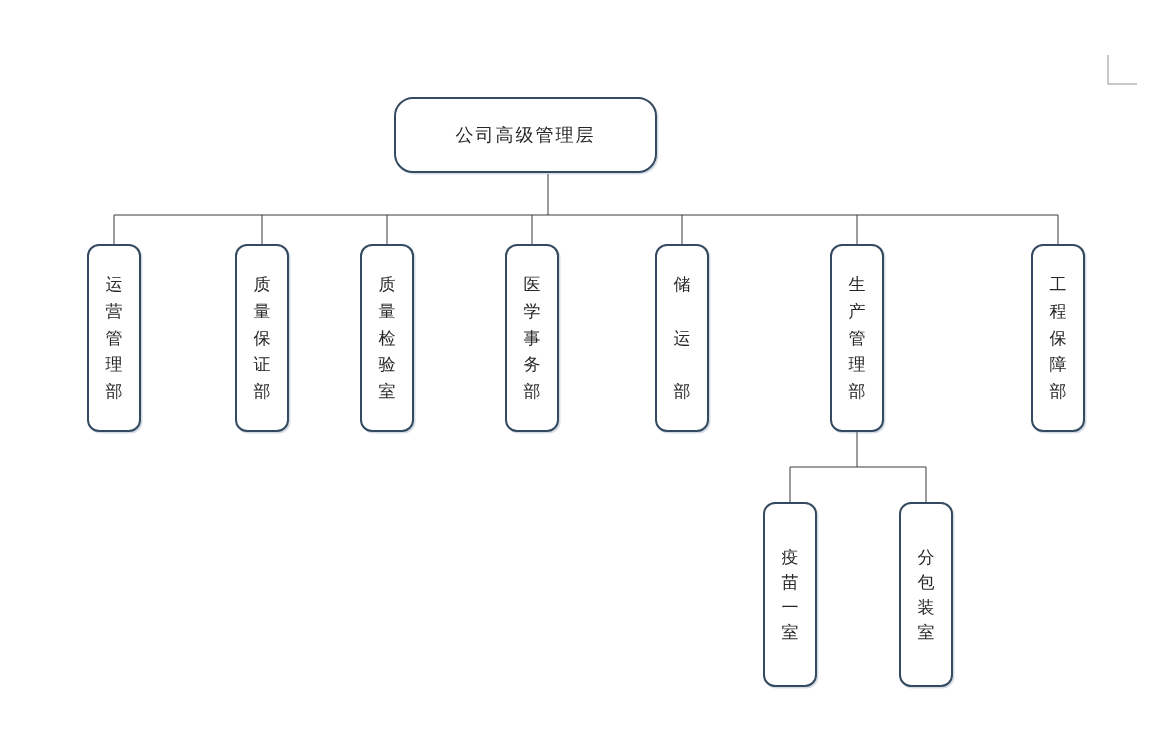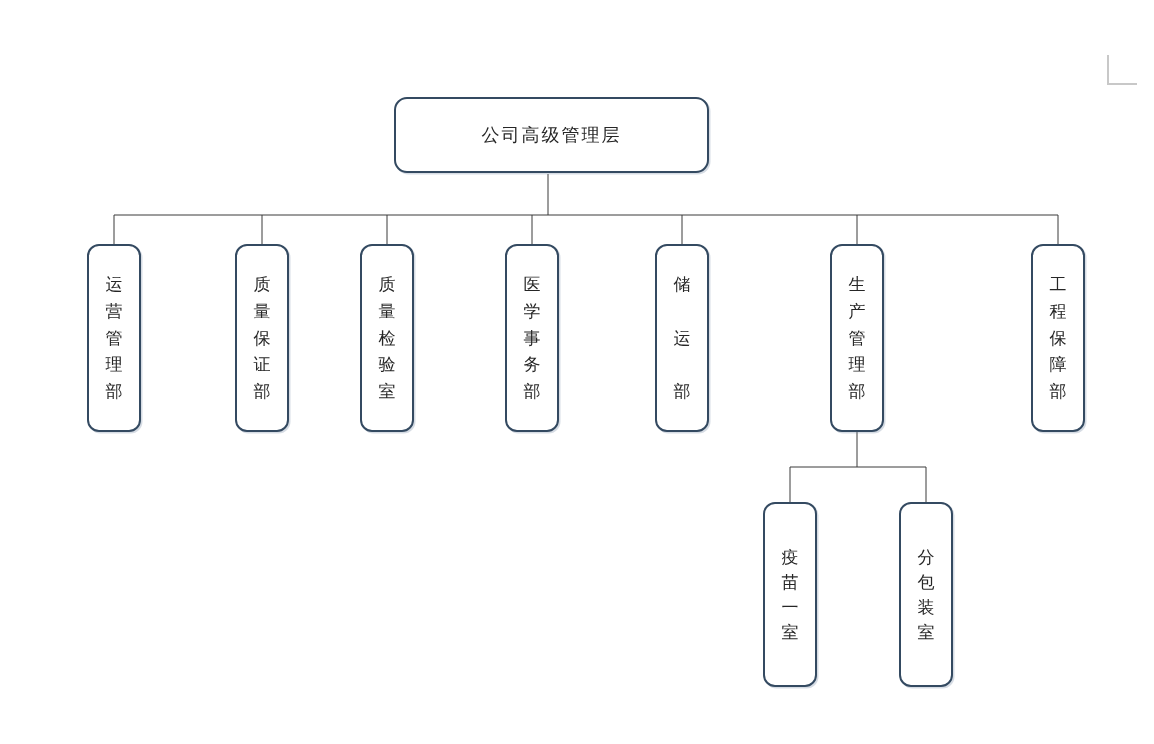--- a/index.html
+++ b/index.html
@@ -31,23 +31,23 @@
     border-radius: 12px;
     box-shadow: 1.5px 1.5px 0 rgba(120, 140, 165, 0.3);
     display: flex;
     align-items: center;
     justify-content: center;
     box-sizing: border-box;
   }
   .root-box {
     left: 394px;
     top: 97px;
-    width: 315px;
+    width: 263px;
     height: 76px;
-    border-radius: 13px;
+    border-radius: 19px;
   }
   .root-label {
     font-size: 18px;
     letter-spacing: 2px;
     white-space: nowrap;
   }
   .vbox { width: 54px; }
   .dept { top: 244px; height: 188px; }
   .sub  { top: 502px; height: 185px; }
   .vlabel {

